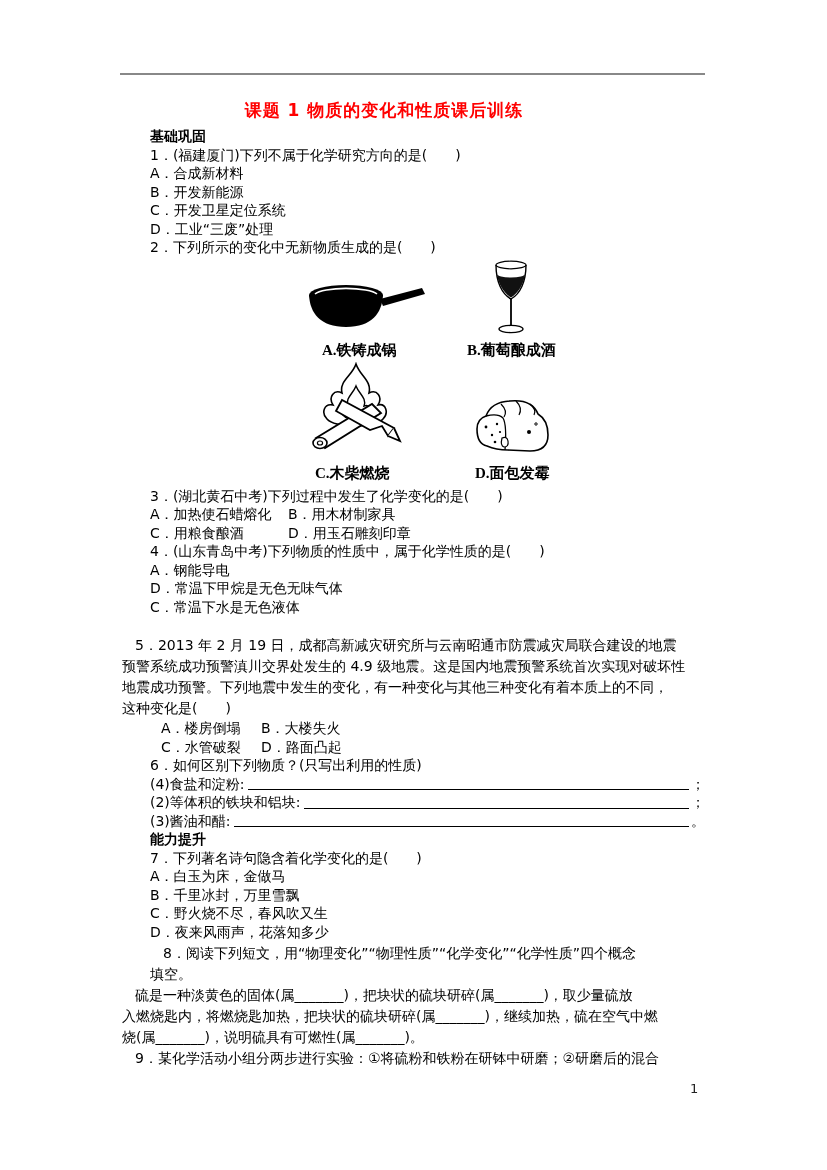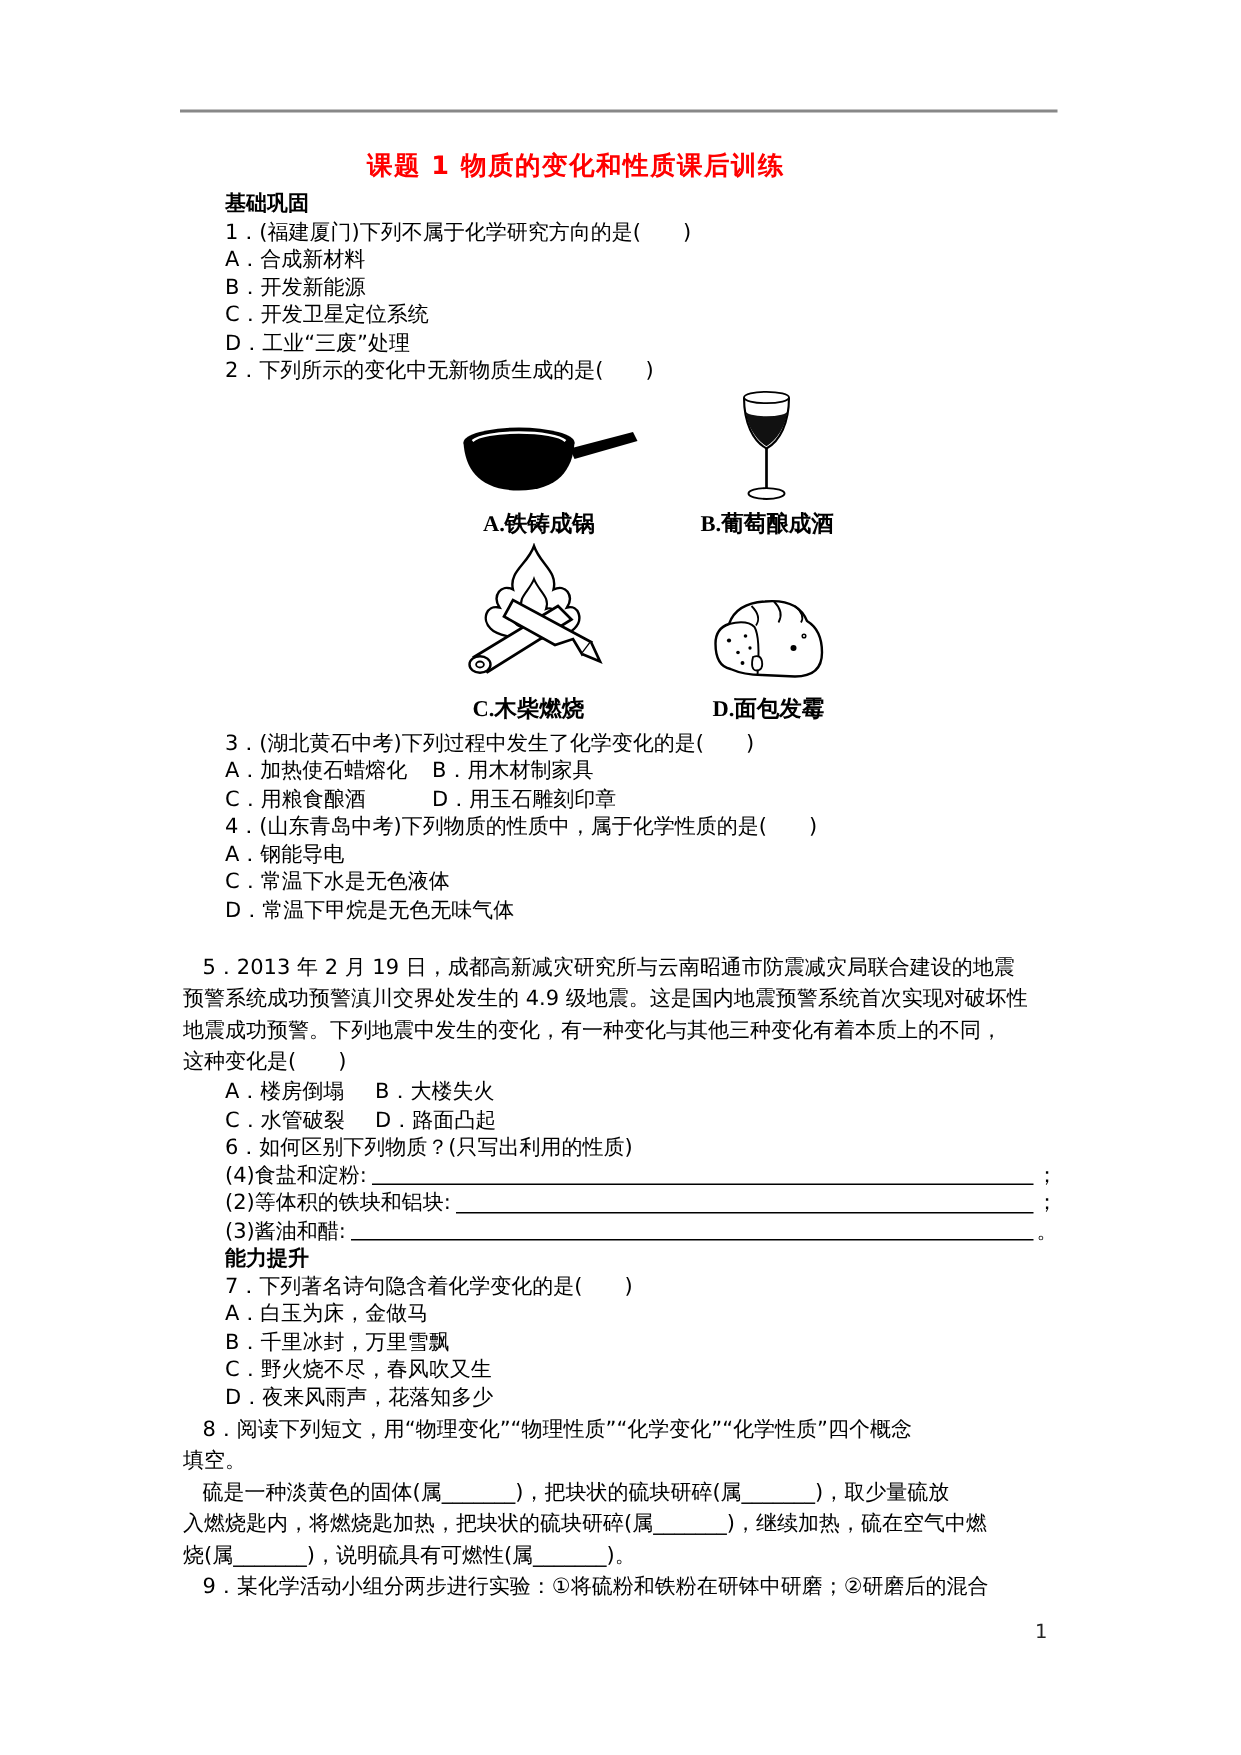--- a/index.html
+++ b/index.html
@@ -27,24 +27,24 @@
     position:absolute; left:122px; top:127px; width:583px;
     font-size:14px; line-height:18.5px;
   }
   .ln { white-space:nowrap; }
   .b  { font-weight:bold; }
   .ind1 { padding-left:28px; }
   .indp { padding-left:13px; }
   .para { line-height:21px; }
   .mt4 { margin-top:4px; }
   .mt5 { margin-top:19px; }
-  .mt2 { margin-top:2px; }
+  .mt2 { margin-top:2px;margin-left:28px; }
   .cols .c1 { display:inline-block; }
   .w138 .c1 { width:138px; }
-  .w100 .c1 { width:100px; }
+  .w100 .c1 { width:100px;margin-left:11px; }
   .blank-line { display:flex; align-items:flex-end; white-space:nowrap; }
   .bl-underline {
     flex:1; height:1px;
     border-bottom:1px solid #000;
     margin:0 2px 3px 3px;
   }
   .figrow { position:relative; }
   .figrow1 { height:84px; }
   .figrow2 { height:104px; }
   .figrow svg { position:absolute; }
@@ -142,22 +142,22 @@
     <div class="ln ind1 mt4">3．(湖北黄石中考)下列过程中发生了化学变化的是(　　)</div>
     <div class="ln ind1 cols w138">
       <span class="c1">A．加热使石蜡熔化</span><span>B．用木材制家具</span>
     </div>
     <div class="ln ind1 cols w138">
       <span class="c1">C．用粮食酿酒</span><span>D．用玉石雕刻印章</span>
     </div>
 
     <div class="ln ind1">4．(山东青岛中考)下列物质的性质中，属于化学性质的是(　　)</div>
     <div class="ln ind1">A．钢能导电</div>
+    <div class="ln ind1">D．常温下甲烷是无色无味气体</div>
     <div class="ln ind1">C．常温下水是无色液体</div>
-    <div class="ln ind1">D．常温下甲烷是无色无味气体</div>
 
     <div class="para mt5">
       <div class="ln indp">5．2013 年 2 月 19 日，成都高新减灾研究所与云南昭通市防震减灾局联合建设的地震</div>
       <div class="ln">预警系统成功预警滇川交界处发生的 4.9 级地震。这是国内地震预警系统首次实现对破坏性</div>
       <div class="ln">地震成功预警。下列地震中发生的变化，有一种变化与其他三种变化有着本质上的不同，</div>
       <div class="ln">这种变化是(　　)</div>
     </div>
     <div class="ln ind1 cols w100">
       <span class="c1">A．楼房倒塌</span><span>B．大楼失火</span>
     </div>

